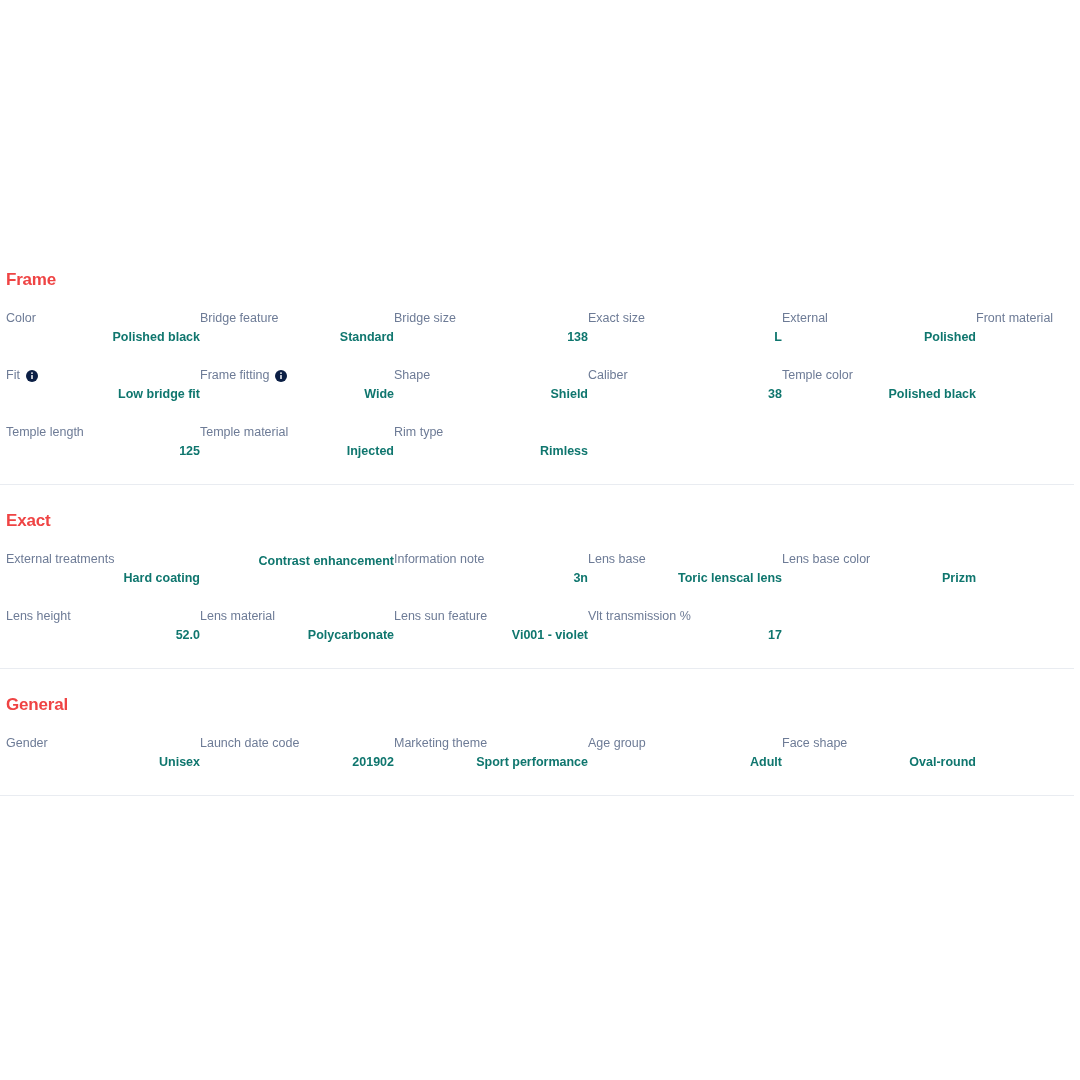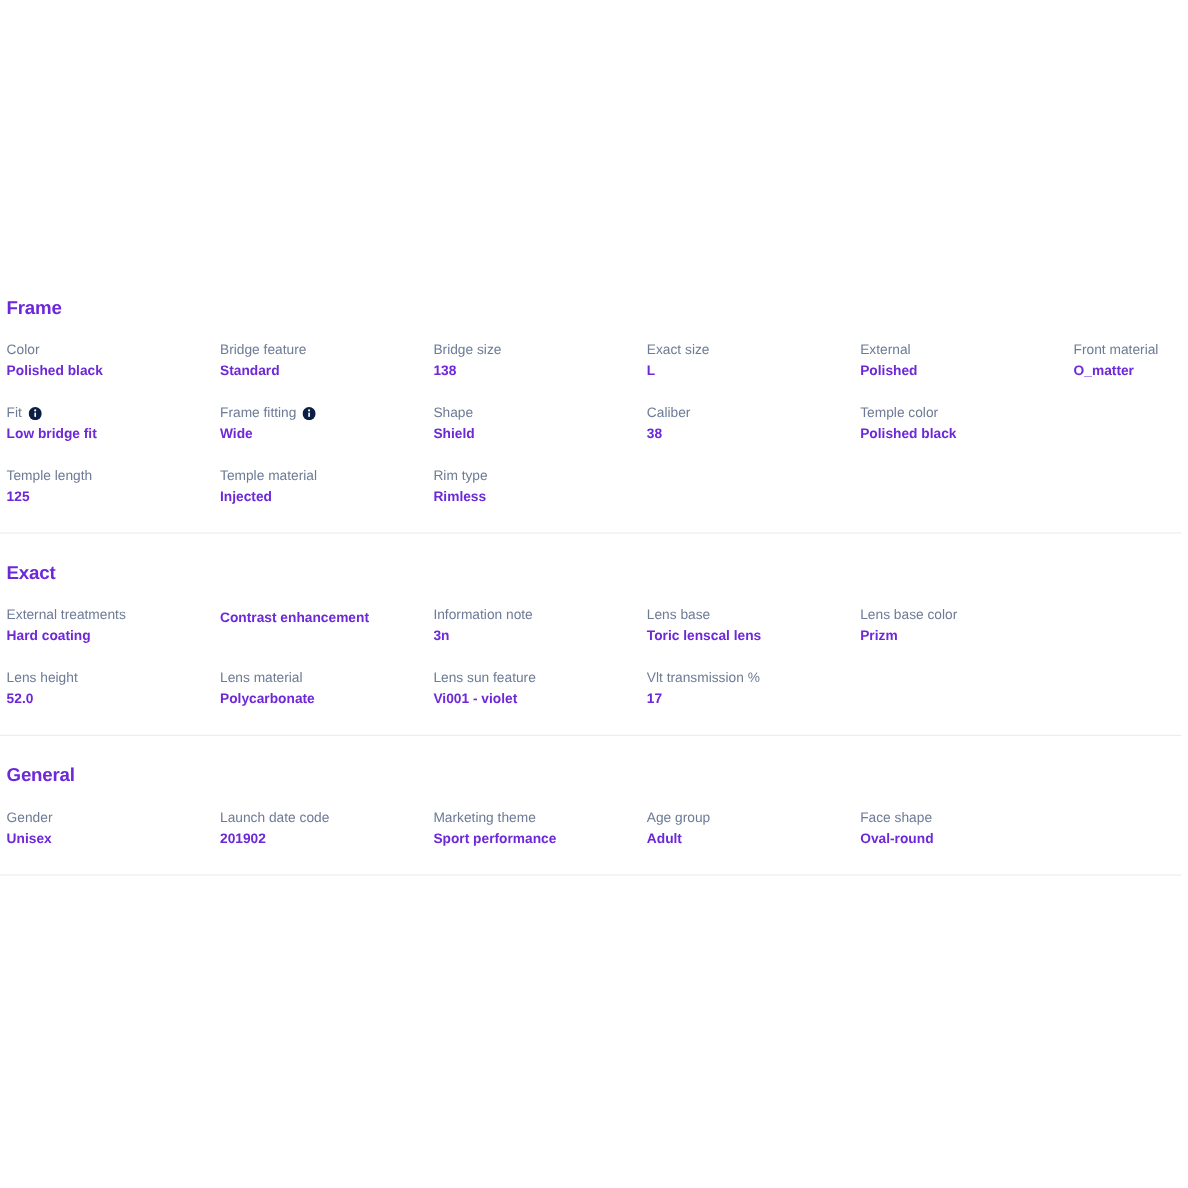--- a/index.html
+++ b/index.html
@@ -35,21 +35,21 @@
   }
 
   .section {
     position: relative;
   }
 
   .section-heading {
     font-size: 17px;
     font-weight: bold;
     letter-spacing: -0.2px;
-    color: #6d28d9;
+    color: #ef4444;
     margin: 0;
     padding: 0 0 0 6px;
     line-height: 20px;
   }
 
   .rows {
     margin-top: 20px;
   }
 
   .spec-row {
@@ -58,20 +58,21 @@
     column-gap: 0;
     padding-left: 6px;
     margin-bottom: 21px;
   }
   .spec-row:last-child {
     margin-bottom: 0;
   }
 
   .spec-cell {
     min-height: 34px;
+    text-align: right;
   }
 
   .spec-label {
     font-size: 12.5px;
     font-weight: normal;
     color: #6d7b96;
     line-height: 17px;
     white-space: nowrap;
     display: flex;
     align-items: center;
@@ -79,21 +80,21 @@
   }
 
   .spec-label:empty {
     display: block;
     height: 17px;
   }
 
   .spec-value {
     font-size: 12.5px;
     font-weight: bold;
-    color: #6d28d9;
+    color: #0f766e;
     line-height: 18px;
     white-space: nowrap;
     margin-top: 1px;
   }
 
   .spec-value:empty {
     height: 18px;
   }
 
   .info-icon {

